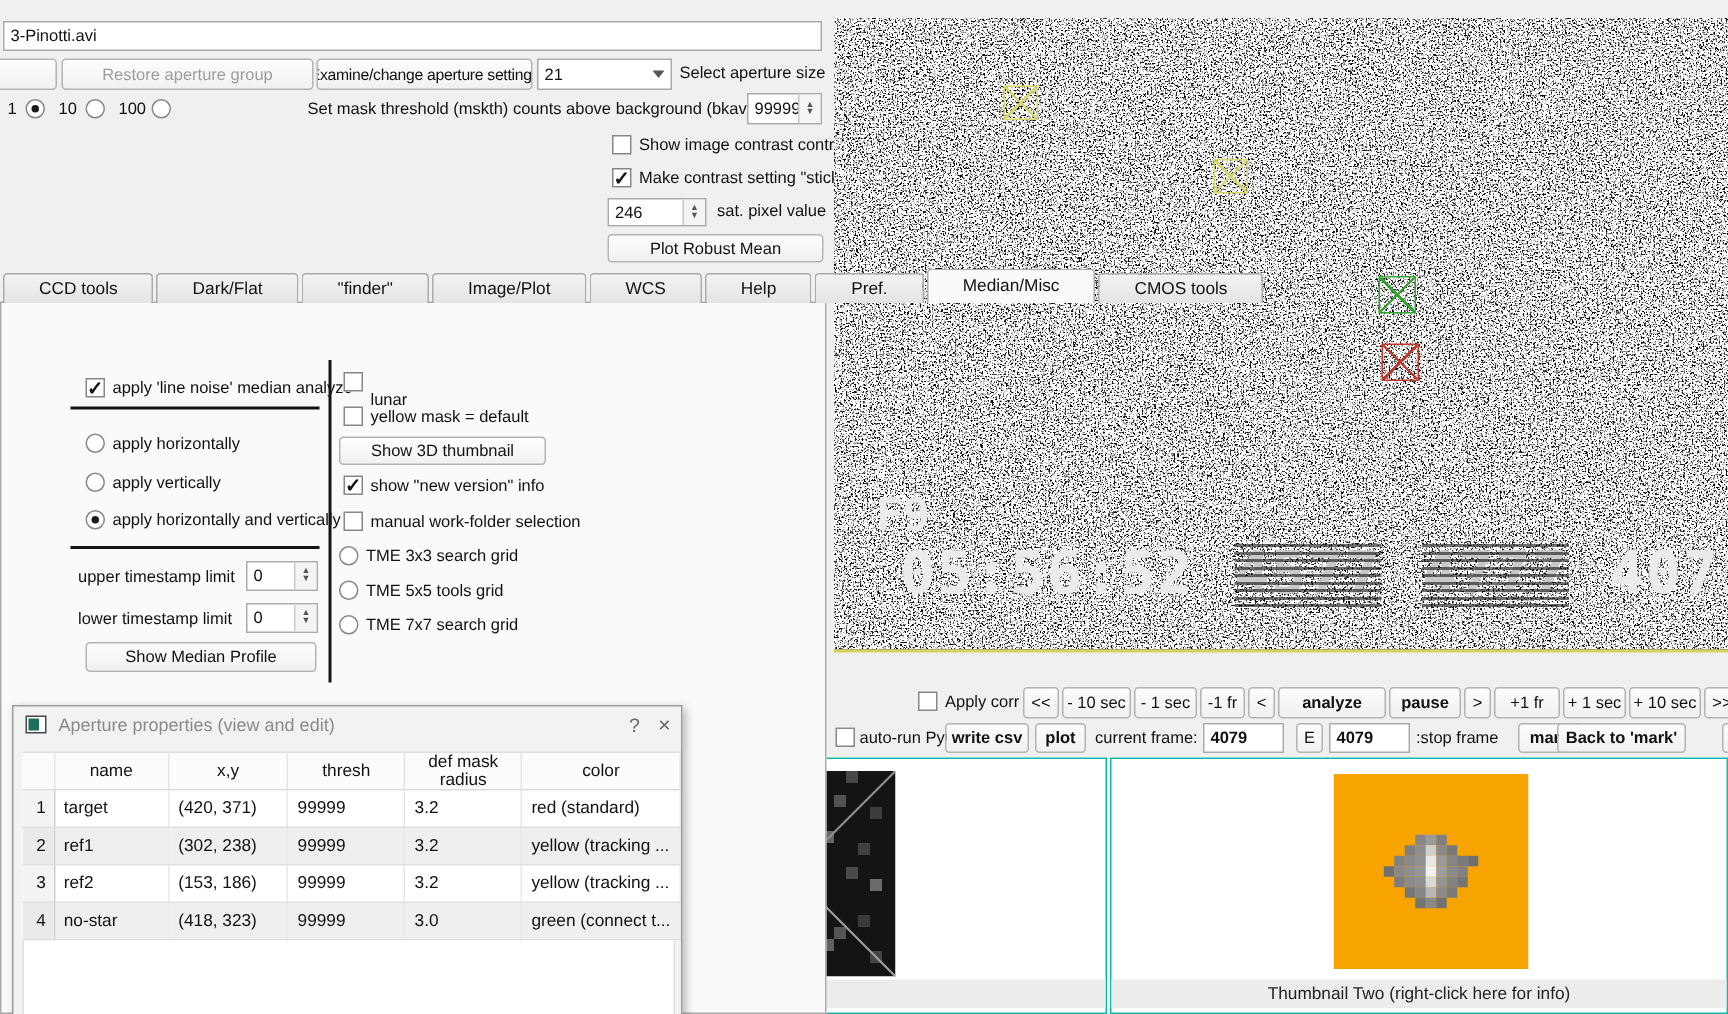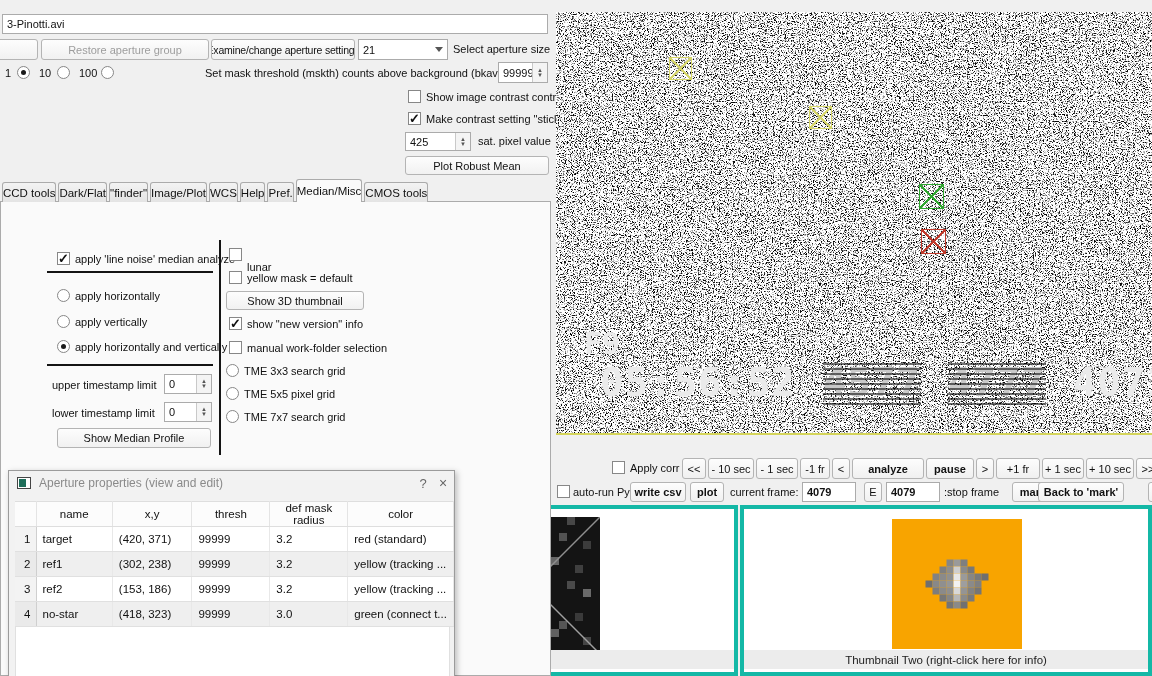--- a/index.html
+++ b/index.html
@@ -40,21 +40,21 @@
     position:absolute; width:13px; height:13px; border-radius:50%;
     background:#fff; border:1px solid #878787; flex:none;
   }
   .rb.selected::after {
     content:""; position:absolute; left:3px; top:3px; width:5px; height:5px;
     border-radius:50%; background:#1a1a1a;
   }
   .lbl { position:absolute; white-space:nowrap; font-size:11px; }
   .tabs { position:absolute; left:2px; top:182px; height:20px; display:flex; align-items:flex-end; z-index:4; }
   .tab {
-    height:20px; display:flex; align-items:center; padding:0 0;
+    height:20px; display:flex; align-items:center; padding:0 23px;
     border:1px solid #ababab; border-bottom:none; border-radius:3px 3px 0 0;
     background:linear-gradient(#f3f3f3,#e4e4e4); margin-right:2px; font-size:11.5px;
     position:relative; z-index:2;
   }
   .tab.active { height:23px; background:#fafafa; z-index:6; }
   .pane {
     position:absolute; left:0; top:201px; width:551px; height:475px;
     background:#fafafa; border:1px solid #ababab; z-index:1;
   }
   .sep-h { position:absolute; background:#141414; height:2px; }
@@ -92,21 +92,21 @@
   .dlg-q { color:#666; font-size:13px; width:18px; text-align:center; }
   table.apt { position:absolute; left:6px; top:30px; border-collapse:collapse; font-size:11.5px; background:#fff; }
   table.apt th {
     font-weight:normal; background:#fcfcfc; border:1px solid #dedede; border-left:none; border-right:1px solid #e4e4e4;
     height:22px; padding:0 4px; text-align:center;
   }
   table.apt td { border-right:1px solid #e8e8e8; border-bottom:1px solid #e0e0e0; height:25px; padding:0 6px; white-space:nowrap; overflow:hidden; }
   table.apt td.num { background:#f3f3f3; text-align:right; border-right:1px solid #cfcfcf; padding:0 5px; }
   table.apt tr.alt td { background:#efefef; }
   table.apt tr.alt td.num { background:#eaeaea; }
-  .thumb-panel { position:absolute; background:#fff; border:4px solid #14b8a6; }
+  .thumb-panel { position:absolute; background:#fff; border:1px solid #14b8a6; }
   .thumb-label-strip { position:absolute; left:0; right:0; bottom:3px; height:19px; background:#ececec; display:flex; align-items:center; justify-content:center; font-size:11.5px; color:#222; }
   .combo-arrow { width:0; height:0; border-left:4px solid transparent; border-right:4px solid transparent; border-top:5px solid #555; margin-left:auto; }
 </style>
 </head>
 <body>
 
 <div class="field" style="left:2px; top:14px; width:546px; height:20px;">
   <span>3-Pinotti.avi</span>
 </div>
 
@@ -138,21 +138,21 @@
     </span>
 </div>
 
 <span class="cb" style="left:408px; top:90px;"></span>
 <span class="lbl" style="left:426px; top:91px;">Show image contrast control</span>
 
 <span class="cb checked" style="left:408px; top:112px;"></span>
 <span class="lbl" style="left:426px; top:113px;">Make contrast setting "sticky"</span>
 
 <div class="field spin" style="left:405px; top:132px; width:66px; height:19px;">
-  <span>425</span>
+  <span>246</span>
   <span class="arrs">
       <span>▲</span>
       <span>▼</span>
     </span>
 </div>
 <span class="lbl" style="left:478px; top:135px;">sat. pixel value</span>
 
 <div class="btn" style="left:405px; top:156px; width:144px; height:19px;">Plot Robust Mean</div>
 
 <div class="tabs">
@@ -206,21 +206,21 @@
 <span class="cb" style="left:229px; top:271px; z-index:2;"></span>
 <span class="lbl" style="left:247px; top:272px; z-index:2;">yellow mask = default</span>
 <div class="btn" style="left:226px; top:291px; width:138px; height:19px; z-index:2;">Show 3D thumbnail</div>
 <span class="cb checked" style="left:229px; top:317px; z-index:2;"></span>
 <span class="lbl" style="left:247px; top:318px; z-index:2;">show "new version" info</span>
 <span class="cb" style="left:229px; top:341px; z-index:2;"></span>
 <span class="lbl" style="left:247px; top:342px; z-index:2;">manual work-folder selection</span>
 <span class="rb" style="left:226px; top:364px; z-index:2;"></span>
 <span class="lbl" style="left:244px; top:365px; z-index:2;">TME 3x3 search grid</span>
 <span class="rb" style="left:226px; top:387px; z-index:2;"></span>
-<span class="lbl" style="left:244px; top:388px; z-index:2;">TME 5x5 pixel grid</span>
+<span class="lbl" style="left:244px; top:388px; z-index:2;">TME 5x5 tools grid</span>
 <span class="rb" style="left:226px; top:410px; z-index:2;"></span>
 <span class="lbl" style="left:244px; top:411px; z-index:2;">TME 7x7 search grid</span>
 
 <div class="video-wrap">
   <svg width="596" height="421" style="position:absolute;left:0;top:0;">
     <defs>
       <filter id="vnoise" x="0" y="0" width="100%" height="100%">
         <feTurbulence type="fractalNoise" baseFrequency="0.85" numOctaves="3" seed="11" stitchTiles="stitch"></feTurbulence>
         <feColorMatrix type="matrix" values="0 0 0 0 1  0 0 0 0 1  0 0 0 0 1  5 5 5 0 -6.4"></feColorMatrix>
       </filter>

